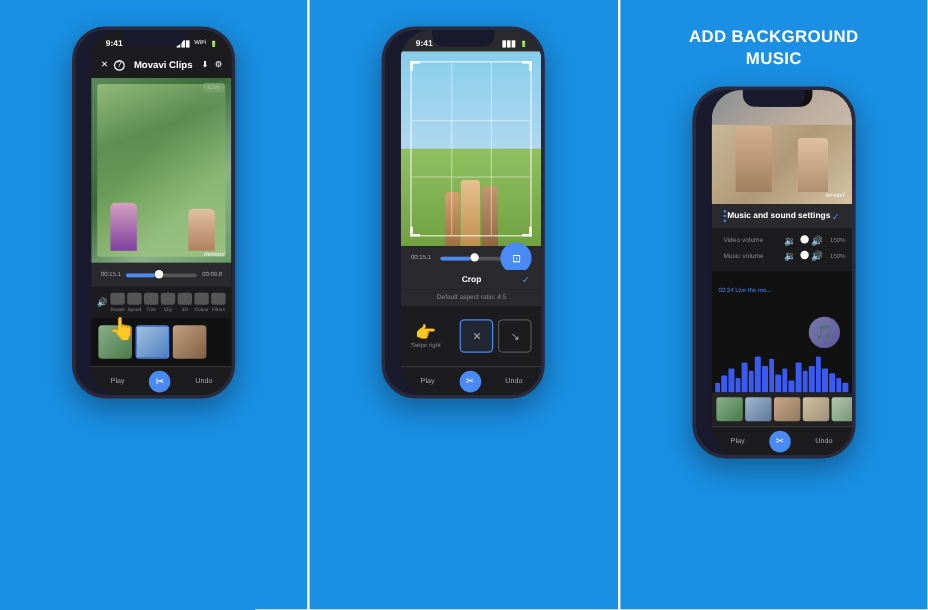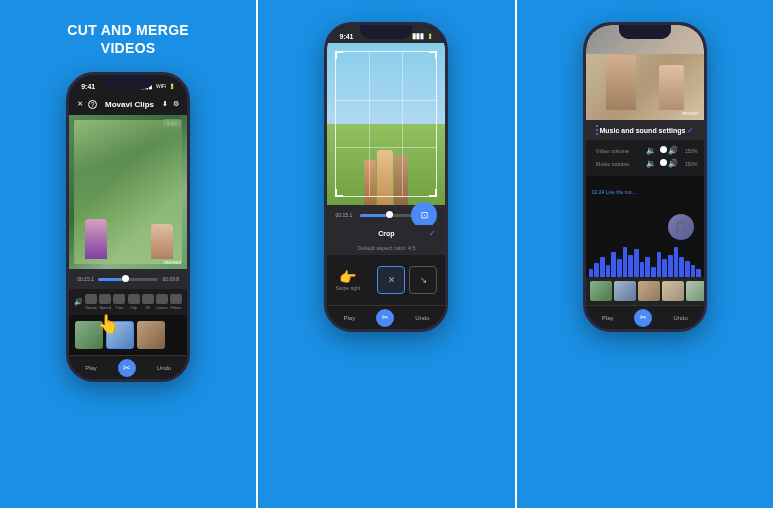--- a/index.html
+++ b/index.html
@@ -32,28 +32,29 @@
       text-align: center;
       text-transform: uppercase;
       line-height: 1.25;
       letter-spacing: 0.3px;
       margin-bottom: 14px;
       min-height: 36px;
     }
 
     
     .phone {
-      width: 124px;
+      width: 136px;
       height: 310px;
       background: #1a1a2e;
       border-radius: 28px;
       position: relative;
       border: 3px solid #2a2a3e;
       overflow: hidden;
       box-shadow: 0 8px 24px rgba(0,0,0,0.35);
+      padding-left: 13px;
     }
 
     .phone-notch {
       position: absolute;
       top: 0;
       left: 50%;
       transform: translateX(-50%);
       width: 52px;
       height: 14px;
       background: #1a1a2e;
@@ -643,22 +644,20 @@
     }
     .ratio-arrow {
       font-size: 9px;
       color: #aaa;
     }
   </style>
 </head>
 <body>
 
 <div class="panel panel-blue">
-  <div class="panel-title" style="white-space:pre-line">CUT AND MERGE
-VIDEOS</div>
 
   <div class="phone">
     <div class="phone-notch"></div>
     <div class="phone-screen">
 
       <div class="p1-statusbar">
         <span class="p1-statusbar-time">9:41</span>
         <div class="p1-statusbar-icons">
           <span style="font-size:5px;color:#fff;">▊▊▊</span>
           <span style="font-size:5px;color:#fff;">WiFi</span>
@@ -834,20 +833,22 @@
         </div>
         <span style="font-size:6px;color:#aaa;">Undo</span>
       </div>
     </div>
   </div>
 </div>
 
 <div class="panel-divider"></div>
 
 <div class="panel panel-blue">
+  <div class="panel-title" style="white-space:pre-line">ADD BACKGROUND
+MUSIC</div>
 
   <div class="phone">
     <div class="phone-notch"></div>
     <div class="phone-screen">
 
       <div class="p3-video-area">
         <div class="p3-notch"></div>
         <div class="p3-video-bg">
 
           <div style="position:absolute;bottom:0;left:0;right:0;height:70%;background:linear-gradient(135deg,#c8b898,#b09878,#d4c4a4);"></div>

